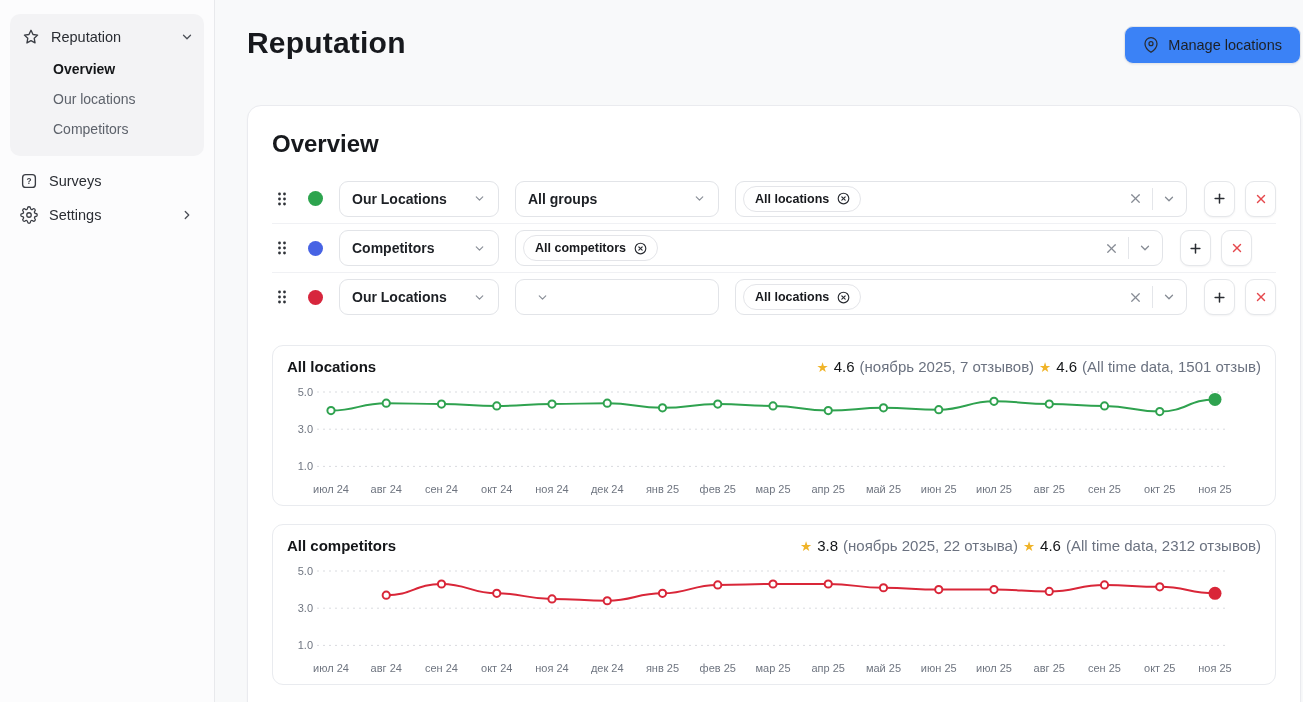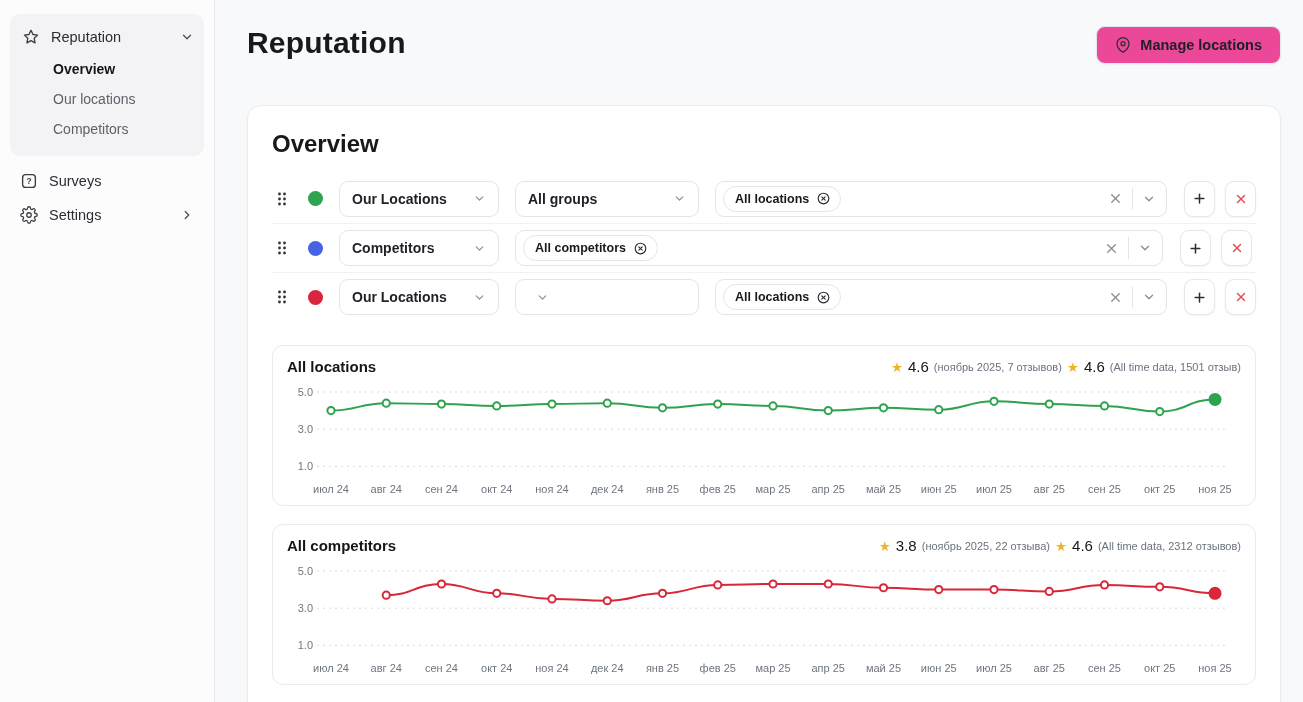--- a/index.html
+++ b/index.html
@@ -16,40 +16,40 @@
   .nav-row .nchev { color:#4b4f57; display:flex; }
   .nav-item { padding:0 10px; }
   .nav-sub { padding:7px 0 7px 33px; font-size:14px; color:#5d626b; cursor:pointer; }
   .nav-sub.current { color:#141619; font-weight:700; }
 
   
   .main { flex:1; padding:26px 32px 0 32px; background:#f8f9fa; }
   .page-header { display:flex; align-items:flex-start; justify-content:space-between; }
   .page-title { font-size:30px; font-weight:700; letter-spacing:.2px; color:#17191d; }
   .header-actions { display:flex; gap:11px; }
-  .btn { display:flex; align-items:center; gap:9px; height:38px; padding:0 18px; background:#ec4899;
-         border:1px solid #e5e7ea; border-radius:9px; font-family:inherit; font-size:14.5px; font-weight:700;
+  .btn { display:flex; align-items:center; gap:9px; height:38px; padding:0 18px; background:#3b82f6;
+         border:1px solid #e5e7ea; border-radius:9px; font-family:inherit; font-size:14.5px; font-weight:400;
          color:#1d2025; cursor:pointer; box-shadow:0 1px 2px rgba(16,24,40,.05);margin-left:32px; }
   .btn .bicon { display:flex; color:#2a2d33; }
 
   
   .overview-card { margin-top:41px; background:#fff; border:1px solid #eaebef; border-radius:14px;
                    padding:24px; min-height:630px; box-shadow:0 1px 2px rgba(16,24,40,.03); }
   .overview-title { font-size:24px; font-weight:700; color:#17191d; }
 
   .filter-rows { margin-top:16px; }
   .frow { display:flex; align-items:center; height:49px; }
   .frow + .frow { border-top:1px solid #f0f1f4; }
   .drag { display:flex; color:#2f3238; cursor:grab; width:14px; margin-left:4px; }
   .cdot { width:15px; height:15px; border-radius:50%; margin-left:18px; flex:none; }
   .sel { display:flex; align-items:center; justify-content:space-between; height:36px; border:1px solid #e2e4e8;
          border-radius:9px; padding:0 12px; font-size:14px; font-weight:700; color:#1d2025; cursor:pointer;
          background:#fff; margin-left:16px; flex:none; }
   .sel .schev { color:#8a8f98; display:flex; margin-left:8px; }
-  .w160 { width:160px; } .w180 { width:184px; }
+  .w160 { width:160px; } .w180 { width:204px; }
   .mselect { display:flex; align-items:center; height:36px; border:1px solid #e2e4e8; border-radius:9px;
              padding:0 10px 0 7px; margin-left:16px; background:#fff; cursor:pointer; }
   .ms-452 { width:452px; } .ms-648 { width:648px; }
   .tag { display:inline-flex; align-items:center; gap:7px; height:26px; padding:0 9px 0 11px;
          border:1px solid #e4e5e9; border-radius:999px; font-size:12.5px; font-weight:700; color:#17191d; background:#fff; }
   .tag .ticon { display:flex; color:#2a2d33; }
   .ms-controls { margin-left:auto; display:flex; align-items:center; gap:9px; color:#868b94; }
   .ms-controls .vdiv { width:1px; height:22px; background:#e4e6ea; }
   .ms-controls span { display:flex; }
   .icon-btn { width:31px; height:36px; border:1px solid #e5e7ea; border-radius:9px; background:#fff; cursor:pointer;
@@ -60,21 +60,21 @@
 
   
   .chart-card { border:1px solid #e9ebef; border-radius:11px; background:#fff; padding:12px 14px 8px 14px; margin-top:24px; }
   .chart-card + .chart-card { margin-top:18px; }
   .chart-head { display:flex; align-items:center; justify-content:space-between; }
   .chart-title { font-size:15px; font-weight:700; color:#141619; }
   .chart-ratings { display:flex; align-items:center; gap:5px; }
   .badge { display:flex; align-items:center; gap:5px; }
   .badge .star { color:#f0b429; font-size:13.5px; }
   .badge .val { font-size:15px; font-weight:400; color:#141619; }
-  .badge .note { font-size:11px; color:#6b7280; }
+  .badge .note { font-size:15px; color:#6b7280; }
   .chart-svg { display:block; margin-top:8px; }
 </style>
 </head>
 <body>
 
 <div class="app">
 
   <aside class="sidebar">
     <div class="nav-group active">
       <div class="nav-row">

